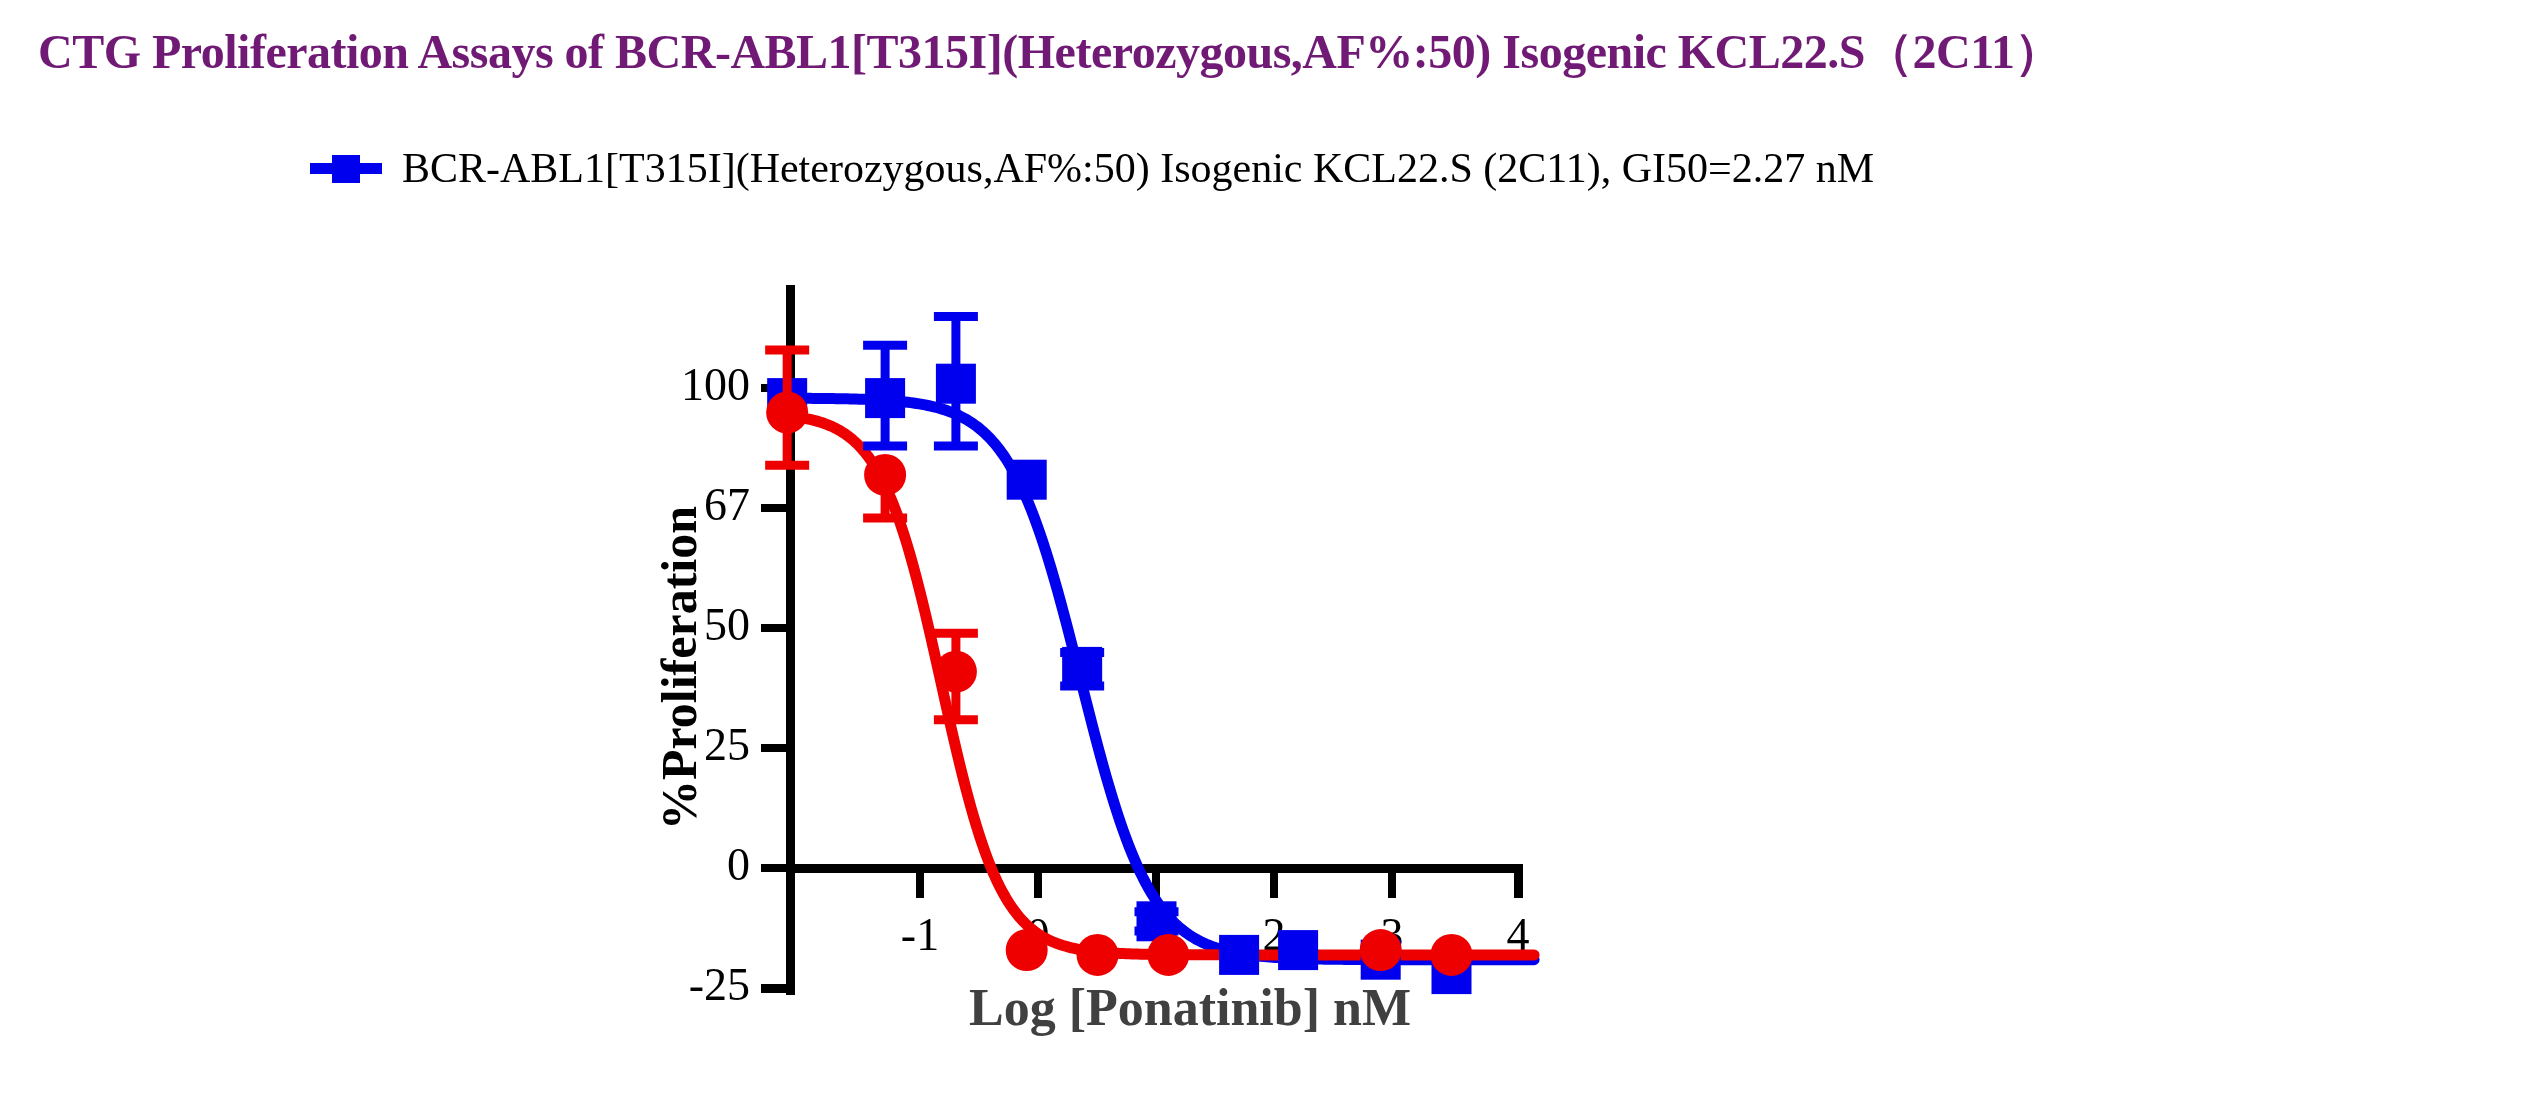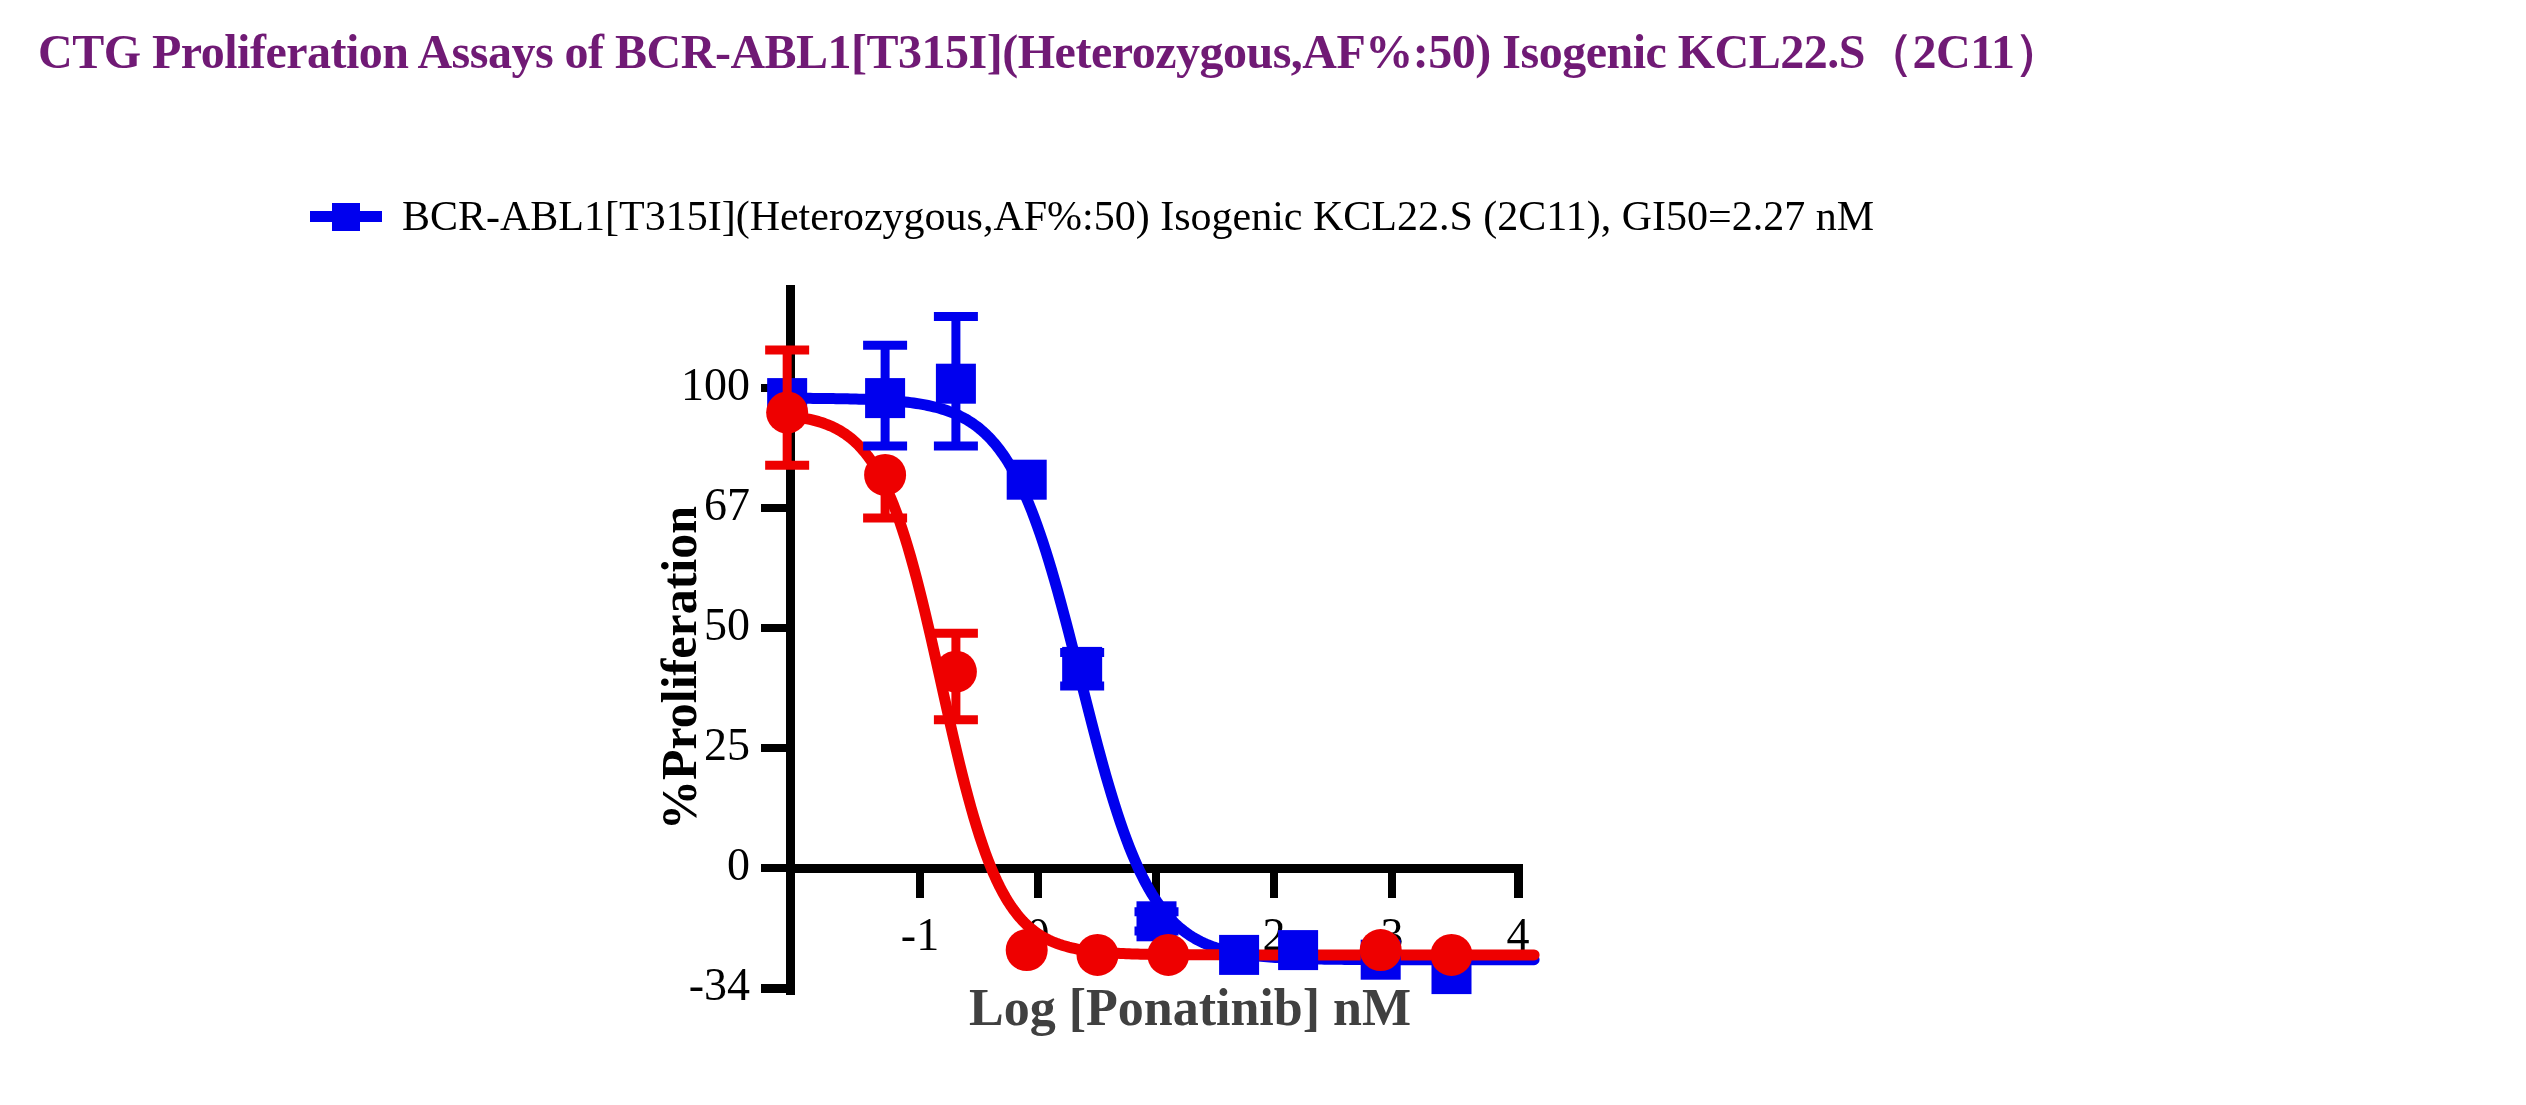--- a/index.html
+++ b/index.html
@@ -30,21 +30,20 @@
     letter-spacing: -0.5px;
     color: #701a75;
     white-space: nowrap;
     font-family: Liberation Serif, serif;
   }
   .legend {
     position: absolute;
     left: 310px;
     top: 140px;
     width: 2000px;
-    margin-top: 48px;
   }
   .legend-row {
     display: flex;
     align-items: center;
     height: 56px;
   }
   .legend-swatch {
     width: 72px;
     height: 40px;
     position: relative;
@@ -155,21 +154,21 @@
   <div class="tick" style="left:761px; top:624px; width:26px; height:8px;"></div>
   <div class="tick" style="left:761px; top:744px; width:26px; height:8px;"></div>
   <div class="tick" style="left:761px; top:864px; width:26px; height:8px;"></div>
   <div class="tick" style="left:761px; top:984px; width:26px; height:9px;"></div>
 
   <div class="ytick-label" style="left:630px; top:358px; width:120px;">100</div>
   <div class="ytick-label" style="left:630px; top:478px; width:120px;">67</div>
   <div class="ytick-label" style="left:630px; top:598px; width:120px;">50</div>
   <div class="ytick-label" style="left:630px; top:718px; width:120px;">25</div>
   <div class="ytick-label" style="left:630px; top:838px; width:120px;">0</div>
-  <div class="ytick-label" style="left:600px; top:958px; width:150px;">-34</div>
+  <div class="ytick-label" style="left:600px; top:958px; width:150px;">-25</div>
 
   <div class="tick" style="left:916px; top:872px; width:8px; height:26px;"></div>
   <div class="tick" style="left:1034px; top:872px; width:8px; height:26px;"></div>
   <div class="tick" style="left:1152px; top:872px; width:8px; height:26px;"></div>
   <div class="tick" style="left:1270px; top:872px; width:8px; height:26px;"></div>
   <div class="tick" style="left:1388px; top:872px; width:8px; height:26px;"></div>
   <div class="tick" style="left:1514px; top:872px; width:9px; height:26px;"></div>
 
   <div class="xtick-label" style="left:860px; top:908px; width:120px;">-1</div>
   <div class="xtick-label" style="left:978px; top:908px; width:120px;">0</div>

